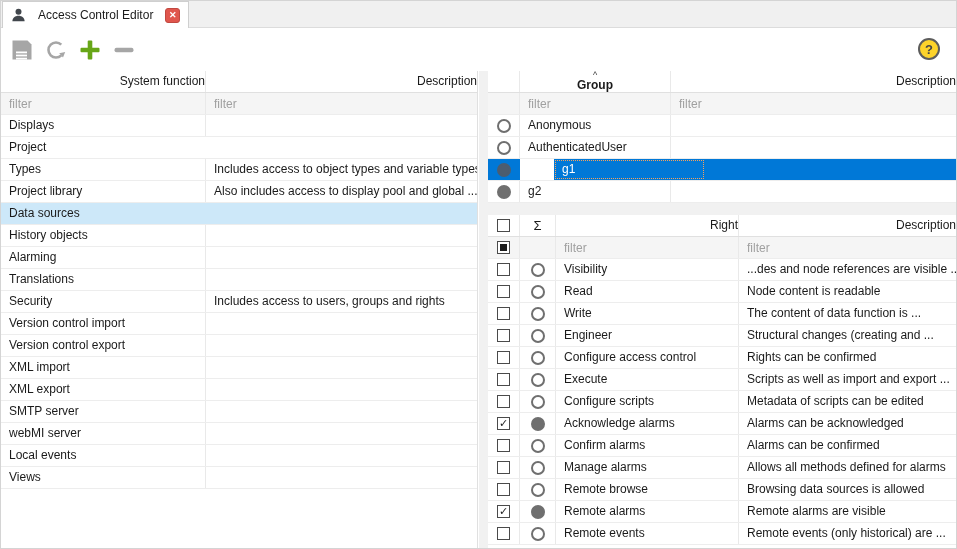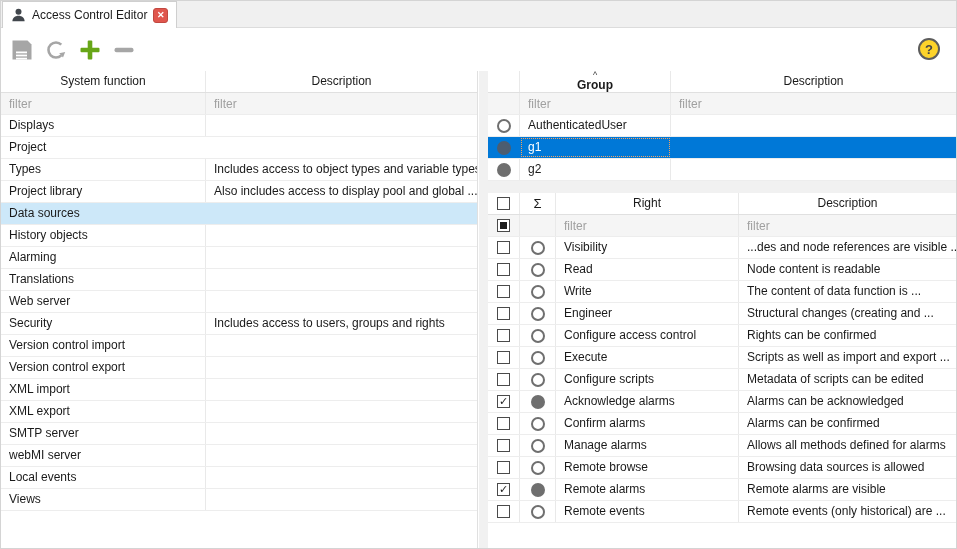--- a/index.html
+++ b/index.html
@@ -1,62 +1,62 @@
 <!DOCTYPE html>
 <html><head>
 <meta charset="utf-8">
 <style>
   * { margin:0; padding:0; box-sizing:border-box; }
   body { font-family:"Liberation Sans", sans-serif; font-size:12px; color:#1a1a1a; background:#fff; }
   .window { position:relative; width:957px; height:549px; border:1px solid #d4d4d4; background:#fff; overflow:hidden; }
 
   
   .tabbar { height:27px; background:#f0f0f0; border-bottom:1px solid #dcdcdc; display:flex; }
-  .tab { display:flex; align-items:center; gap:6px; background:#fff; border:1px solid #cfcfcf; border-bottom:none; height:27px; margin-bottom:-1px; padding:0 8px 0 8px; margin-left:1px; }
+  .tab { display:flex; align-items:center; gap:12px; background:#fff; border:1px solid #cfcfcf; border-bottom:none; height:27px; margin-bottom:-1px; padding:0 8px 0 8px; margin-left:1px; }
   .tab-title { white-space:nowrap; }
   .tab-close { width:15px; height:15px; background:#e0564d; border:1px solid #c14840; border-radius:3px; color:#fff; font-size:9px; font-weight:bold; display:flex; align-items:center; justify-content:center; cursor:pointer; }
 
   
   .toolbar { height:43px; background:#fff; display:flex; align-items:center; padding-left:7px; position:relative; }
   .tbtn { width:28px; height:28px; border:none; background:transparent; display:flex; align-items:center; justify-content:center; margin-right:6px; cursor:pointer; }
   .help-button { position:absolute; right:16px; top:10px; width:22px; height:22px; border-radius:50%; background:#fdd32a; border:2px solid #5c5c5c; color:#454545; font-weight:bold; font-size:13px; display:flex; align-items:center; justify-content:center; cursor:pointer; }
 
   
   .main { position:absolute; top:70px; left:0; right:0; bottom:0; background:#fff; }
   .left-panel  { position:absolute; left:0; top:0; bottom:0; width:477px; background:#fff; border-right:1px solid #e0e0e0; overflow:hidden; }
   .splitter { position:absolute; left:478px; width:9px; top:0; bottom:0; background:#f1f1f1; }
   .right-panel { position:absolute; left:487px; right:0; top:0; bottom:0; background:#fff; overflow:hidden; }
   .vgap { height:12px; background:#f1f1f1; }
 
   
   .tr { display:flex; height:22px; border-bottom:1px solid #ededed; background:#fff; }
   .tr.header { border-bottom:1px solid #e0e0e0; }
   .cell { padding-left:8px; line-height:21px; white-space:nowrap; overflow:hidden; border-right:1px solid #e9e9e9; }
   .cell:last-child { border-right:none; }
-  .hcell { text-align:center; padding-left:0; }
+  .hcell { text-align:right; padding-left:0; }
   .ccell { display:flex; align-items:center; justify-content:center; padding-left:0; }
   .filter-row .cell { background:#f5f5f5; }
   input.filter { width:100%; height:100%; border:none; background:#f5f5f5; font-family:"Liberation Sans",sans-serif; font-size:12px; color:#be185d; outline:none; padding:0; }
   input.filter::placeholder { color:#a0a0a0; }
 
   
   .lc1 { width:205px; } .lc2 { flex:1; }
   .gc0 { width:32px; }  .gc1 { width:151px; } .gc2 { flex:1; }
   .rc0 { width:32px; }  .rc1 { width:36px; }  .rc2 { width:183px; } .rc3 { flex:1; }
 
   
   .sorted { display:flex; flex-direction:column; align-items:center; justify-content:center; line-height:normal; }
   .sort-caret { font-size:9px; line-height:6px; height:7px; color:#3a3a3a; }
   .sorted .lbl { font-weight:bold; line-height:12px; }
 
   
   .sel-light { background:#cde8f9; }
   .sel-light .cell { background:#cde8f9; border-right-color:transparent; }
   .sel-blue .cell { background:#0078d7; color:#fff; border-right-color:transparent; }
-  .focus-cell { outline:1px dotted #f5a25d; outline-offset:-2px; }
+  .focus-cell { outline:1px dotted #f5a25d; outline-offset:-2px;margin-left:34px; }
 
   
   .mark { width:14px; height:14px; border-radius:50%; border:2px solid #6f6f6f; background:transparent; flex:0 0 auto; }
   .mark.filled { background:#6f6f6f; }
   .sel-blue .mark.filled { background:#4c5d70; border-color:#4c5d70; }
 
   
   .cb { width:13px; height:13px; border:1px solid #4a4a4a; background:#fff; display:flex; align-items:center; justify-content:center; flex:0 0 auto; }
   .cb.checked::after { content:"\2713"; font-size:11px; line-height:11px; color:#1c1c1c; }
   .cb.ind::after { content:""; width:7px; height:7px; background:#1c1c1c; display:block; }
@@ -155,24 +155,20 @@
           </div>
           <div class="tr">
             <div class="cell lc1">Alarming</div>
             <div class="cell lc2"></div>
           </div>
           <div class="tr">
             <div class="cell lc1">Translations</div>
             <div class="cell lc2"></div>
           </div>
           <div class="tr">
-            <div class="cell lc1">Web server</div>
-            <div class="cell lc2"></div>
-          </div>
-          <div class="tr">
             <div class="cell lc1">Security</div>
             <div class="cell lc2">Includes access to users, groups and rights</div>
           </div>
           <div class="tr">
             <div class="cell lc1">Version control import</div>
             <div class="cell lc2"></div>
           </div>
           <div class="tr">
             <div class="cell lc1">Version control export</div>
             <div class="cell lc2"></div>
@@ -220,20 +216,27 @@
         <div class="tr filter-row">
           <div class="cell ccell gc0"></div>
           <div class="cell gc1" style="padding-left:0;"><input class="filter" style="padding-left: 8px;" placeholder="filter"></div>
           <div class="cell gc2" style="padding-left:0;"><input class="filter" style="padding-left: 8px;" placeholder="filter"></div>
         </div>
         <div id="group-rows">
             <div class="tr">
               <div class="cell ccell gc0">
                 <span class="mark "></span>
               </div>
+              <div class="cell gc1">Anonymous</div>
+              <div class="cell gc2"></div>
+            </div>
+            <div class="tr">
+              <div class="cell ccell gc0">
+                <span class="mark "></span>
+              </div>
               <div class="cell gc1">AuthenticatedUser</div>
               <div class="cell gc2"></div>
             </div>
             <div class="tr sel-blue">
               <div class="cell ccell gc0">
                 <span class="mark filled"></span>
               </div>
               <div class="cell gc1 focus-cell">g1</div>
               <div class="cell gc2"></div>
             </div>

